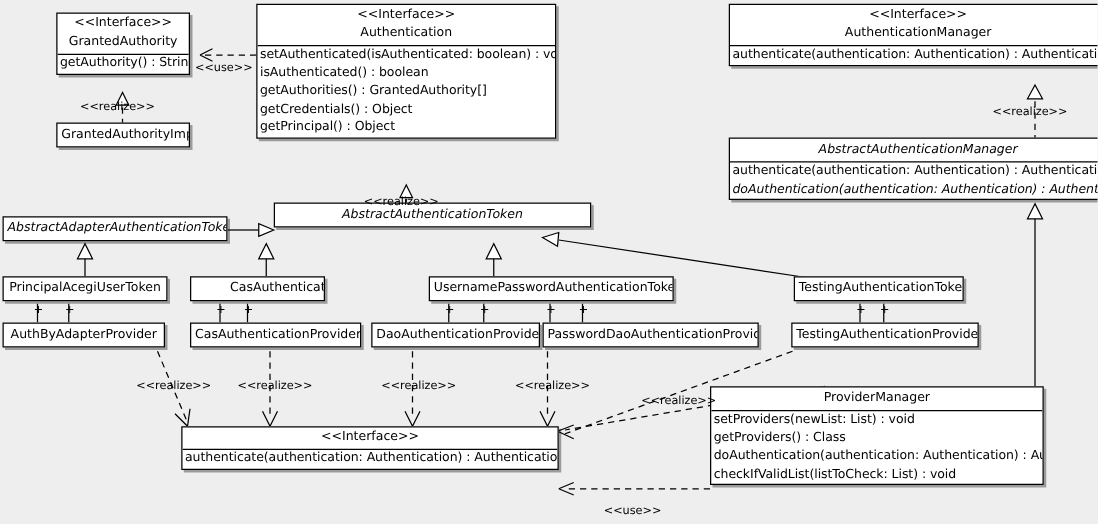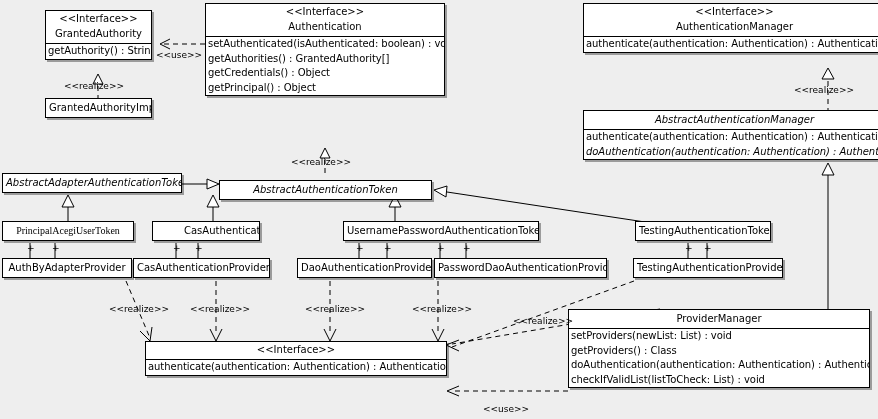--- a/index.html
+++ b/index.html
@@ -233,20 +233,21 @@
     <div class="plain-name">GrantedAuthorityImpl</div>
   </div>
 
   <div class="uml-class" style="left:205px; top:3px; width:240px;">
     <div class="uml-header">
       <span class="stereo">&lt;&lt;Interface&gt;&gt;</span>
       <span class="cname">Authentication</span>
     </div>
     <div class="uml-compartment">
       <div class="uml-feature">setAuthenticated(isAuthenticated: boolean) : void</div>
+      <div class="uml-feature">isAuthenticated() : boolean</div>
       <div class="uml-feature">getAuthorities() : GrantedAuthority[]</div>
       <div class="uml-feature">getCredentials() : Object</div>
       <div class="uml-feature">getPrincipal() : Object</div>
     </div>
   </div>
 
   <div class="uml-class" style="left:583px; top:3px; width:303px;">
     <div class="uml-header">
       <span class="stereo">&lt;&lt;Interface&gt;&gt;</span>
       <span class="cname">AuthenticationManager</span>
@@ -261,45 +262,45 @@
     <div class="uml-compartment">
       <div class="uml-feature">authenticate(authentication: Authentication) : Authentication</div>
       <div class="uml-feature italic">doAuthentication(authentication: Authentication) : Authentication</div>
     </div>
   </div>
 
   <div class="uml-class abstract" style="left:2px; top:173px; width:180px;">
     <div class="plain-name italic">AbstractAdapterAuthenticationToken</div>
   </div>
 
-  <div class="uml-class abstract" style="left:219px; top:180px; width:213px;">
+  <div class="uml-class abstract" style="left:219px; top:162px; width:254px;">
     <div class="plain-name italic">AbstractAuthenticationToken</div>
   </div>
 
-  <div class="uml-class" style="left:2px; top:221px; width:132px;font-family:Liberation Serif, serif;">
+  <div class="uml-class" style="left:2px; top:221px; width:132px;">
     <div class="plain-name">PrincipalAcegiUserToken</div>
   </div>
 
   <div class="uml-class" style="left:152px; top:221px; width:108px;padding-left:28px;">
     <div class="plain-name">CasAuthenticationToken</div>
   </div>
 
   <div class="uml-class" style="left:343px; top:221px; width:196px;">
     <div class="plain-name">UsernamePasswordAuthenticationToken</div>
   </div>
 
   <div class="uml-class" style="left:635px; top:221px; width:136px;">
     <div class="plain-name">TestingAuthenticationToken</div>
   </div>
 
   <div class="uml-class" style="left:2px; top:258px; width:130px;">
     <div class="plain-name">AuthByAdapterProvider</div>
   </div>
 
-  <div class="uml-class" style="left:133px; top:258px; width:137px;">
+  <div class="uml-class" style="left:152px; top:258px; width:137px;">
     <div class="plain-name">CasAuthenticationProvider</div>
   </div>
 
   <div class="uml-class" style="left:297px; top:258px; width:135px;">
     <div class="plain-name">DaoAuthenticationProvider</div>
   </div>
 
   <div class="uml-class" style="left:434px; top:258px; width:173px;">
     <div class="plain-name">PasswordDaoAuthenticationProvider</div>
   </div>
@@ -310,21 +311,21 @@
 
   <div class="uml-class" style="left:145px; top:341px; width:302px;">
     <div class="uml-header">
       <span class="stereo">&lt;&lt;Interface&gt;&gt;</span>
     </div>
     <div class="uml-compartment">
       <div class="uml-feature">authenticate(authentication: Authentication) : Authentication</div>
     </div>
   </div>
 
-  <div class="uml-class" style="left:568px; top:309px; width:302px;">
+  <div class="uml-class" style="left:568px; top:309px; width:267px;">
     <div class="plain-name">ProviderManager</div>
     <div class="uml-compartment">
       <div class="uml-feature">setProviders(newList: List) : void</div>
       <div class="uml-feature">getProviders() : Class</div>
       <div class="uml-feature">doAuthentication(authentication: Authentication) : Authentication</div>
       <div class="uml-feature">checkIfValidList(listToCheck: List) : void</div>
     </div>
   </div>
 
 </div>

